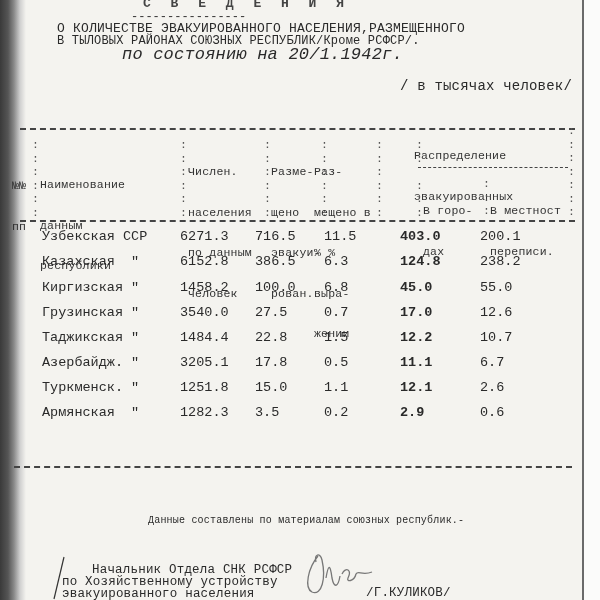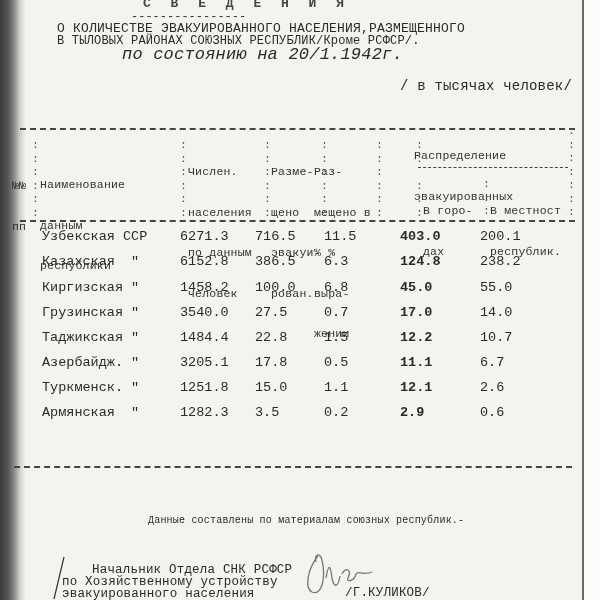--- a/index.html
+++ b/index.html
@@ -100,21 +100,21 @@
 </div>
 <div class="dash" style="left:418px; top:167px; width:150px; border-top-width:1.5px;"></div>
 <div class="t hdr" style="left:416px; top:138px; color:#555;">:<br>:<br><br>:<br>:<br>:</div>
 <div class="t hdr" style="left:423px; top:177px;">
   <div>В горо-</div>
   <div>дах</div>
 </div>
 <div class="t hdr" style="left:483px; top:177px; color:#555;">:<br>:<br>:</div>
 <div class="t hdr" style="left:490px; top:177px;">
   <div>В местност</div>
-  <div>республик.</div>
+  <div>переписи.</div>
 </div>
 <div class="t hdr" style="left:568px; top:124px; color:#555;">:<br>:<br>:<br>:<br>:<br>:<br>:</div>
 
 <div class="dash" style="left:20px; top:220px; width:555px;"></div>
 
 <div id="rows">
   <div class="row" style="top:229px;">
     <span class="c name">Узбекская ССР</span>
     <span class="c num n1">6271.3</span>
     <span class="c num n2">716.5</span>
@@ -137,21 +137,21 @@
     <span class="c num n3">6.8</span>
     <span class="c num n4">45.0</span>
     <span class="c num n5">55.0</span>
   </div>
   <div class="row" style="top:305px;">
     <span class="c name">Грузинская "</span>
     <span class="c num n1">3540.0</span>
     <span class="c num n2">27.5</span>
     <span class="c num n3">0.7</span>
     <span class="c num n4">17.0</span>
-    <span class="c num n5">14.0</span>
+    <span class="c num n5">12.6</span>
   </div>
   <div class="row" style="top:330px;">
     <span class="c name">Таджикская "</span>
     <span class="c num n1">1484.4</span>
     <span class="c num n2">22.8</span>
     <span class="c num n3">1.5</span>
     <span class="c num n4">12.2</span>
     <span class="c num n5">10.7</span>
   </div>
   <div class="row" style="top:355px;">
@@ -188,13 +188,13 @@
   <line x1="14" y1="2" x2="4" y2="44" stroke="#333" stroke-width="1.2"></line>
 </svg>
 <div class="t sig" style="left:92px; top:564px;">Начальник Отдела СНК РСФСР</div>
 <div class="t sig" style="left:62px; top:576px;">по Хозяйственному устройству</div>
 <div class="t sig" style="left:62px; top:588px;text-align:center;">эвакуированного населения</div>
 <svg class="signature-mark" viewBox="0 0 80 50">
   <path d="M18 8 C 8 20, 4 40, 12 44 C 22 48, 26 30, 22 12 C 20 4, 14 6, 16 14" fill="none" stroke="#777" stroke-width="1.3"></path>
   <path d="M26 30 C 28 18, 30 14, 32 30 C 34 40, 38 40, 40 28" fill="none" stroke="#777" stroke-width="1.3"></path>
   <path d="M42 26 C 46 18, 52 22, 48 30 C 46 34, 54 34, 56 26 C 58 22, 62 28, 72 24" fill="none" stroke="#777" stroke-width="1.3"></path>
 </svg>
-<div class="t sig" style="left:345px; top:587px;">/Г.КУЛИКОВ/</div>
+<div class="t sig" style="left:366px; top:587px;">/Г.КУЛИКОВ/</div>
 
 </body></html>

